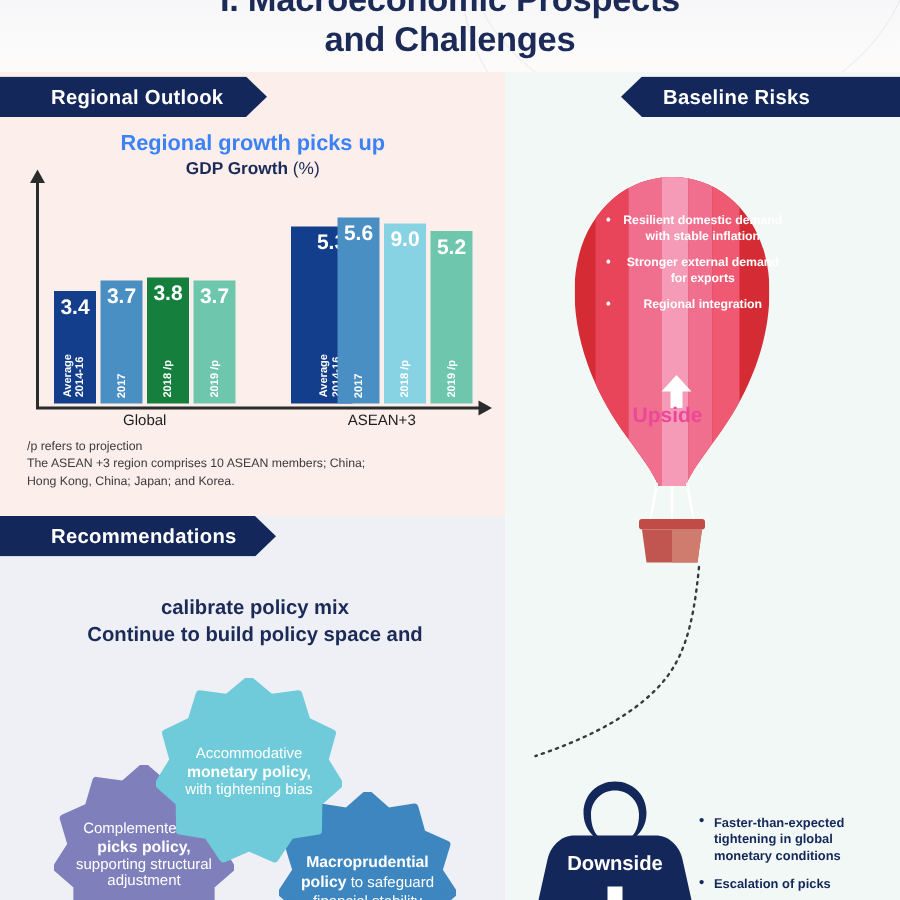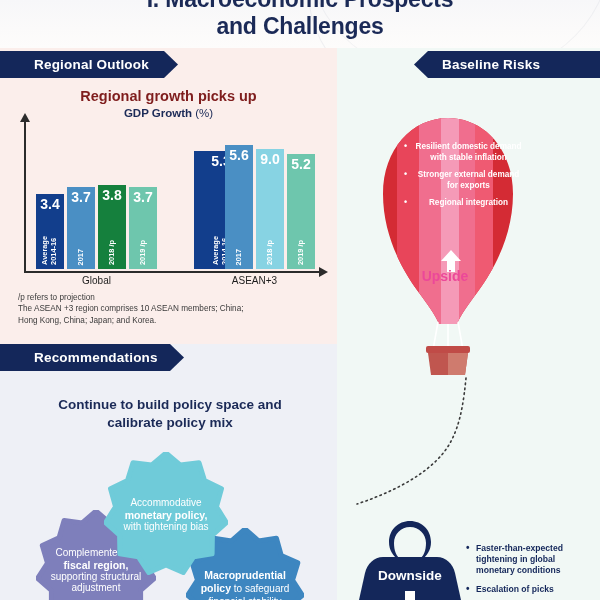--- a/index.html
+++ b/index.html
@@ -32,21 +32,21 @@
   .banner .txt{color:#fff;font-size:13.5px;font-weight:600;letter-spacing:.2px;}
   .banner-left{left:0;top:51px;width:178px;padding-left:34px;
     clip-path:polygon(0 0, 164px 0, 178px 50%, 164px 100%, 0 100%);}
   .banner-rec{left:0;top:344px;width:184px;padding-left:34px;
     clip-path:polygon(0 0, 170px 0, 184px 50%, 170px 100%, 0 100%);}
   .banner-right{left:414px;top:51px;width:186px;padding-left:28px;
     clip-path:polygon(14px 0, 186px 0, 186px 100%, 14px 100%, 0 50%);}
 
   
   .chart-title{position:absolute;left:0;top:88px;width:337px;text-align:center;
-    color:#7f1d1d;font-weight:bold;font-size:14.5px;}
+    color:#3b82f6;font-weight:bold;font-size:14.5px;}
   .chart-sub{position:absolute;left:0;top:107px;width:337px;text-align:center;
     color:#1b2a57;font-weight:bold;font-size:11.5px;}
   .chart-sub .unit{font-weight:normal;}
 
   .plot{position:absolute;left:18px;top:120px;width:312px;height:158px;}
   .axis-y{position:absolute;left:6px;top:0;width:1.6px;height:152px;background:#2b2b2b;}
   .axis-y:after{content:"";position:absolute;left:-4px;top:-7px;border-left:5px solid transparent;
     border-right:5px solid transparent;border-bottom:9px solid #2b2b2b;}
   .axis-x{position:absolute;left:6px;top:151px;width:296px;height:1.6px;background:#2b2b2b;}
   .axis-x:after{content:"";position:absolute;right:-8px;top:-4px;border-top:5px solid transparent;
@@ -174,41 +174,41 @@
       </div>
   </div>
 
   <div class="note">
     <div>/p refers to projection</div>
     <div>The ASEAN +3 region comprises  10 ASEAN members; China;</div>
     <div>Hong Kong, China; Japan; and Korea.</div>
   </div>
 
   <div class="rec-title">
+    <div>calibrate policy mix</div>
     <div>Continue to build policy space and</div>
-    <div>calibrate policy mix</div>
   </div>
   <div id="gears">
       <div class="gear" style="left: 104px; top: 452px; width: 124px; height: 124px; z-index: 3;">
         <svg width="124" height="124" viewBox="0 0 124 124">
           <path d="M62.0,1.0 L76.4,13.1 L95.0,10.7 L100.5,28.6 L117.5,36.7 L112.5,54.7 L122.4,70.7 L108.4,83.2 L108.1,101.9 L89.6,104.9 L79.2,120.5 L62.0,113.0 L44.8,120.5 L34.4,104.9 L15.9,101.9 L15.6,83.2 L1.6,70.7 L11.5,54.7 L6.5,36.7 L23.5,28.6 L29.0,10.7 L47.6,13.1 Z" fill="#6fcbd9" stroke-linejoin="round" stroke="#6fcbd9" stroke-width="5"></path>
         </svg>
         <div class="lbl">
           <div class="sm">Accommodative</div>
           <div><b>monetary policy,</b></div>
           <div class="sm">with tightening bias</div>
         </div>
       </div>
       <div class="gear" style="left: 36px; top: 510px; width: 120px; height: 120px; z-index: 2;">
         <svg width="120" height="120" viewBox="0 0 120 120">
           <path d="M60.0,1.0 L73.8,13.0 L91.9,10.4 L97.0,27.9 L113.7,35.5 L108.5,53.0 L118.4,68.4 L104.6,80.4 L104.6,98.6 L86.5,101.2 L76.6,116.6 L60.0,109.0 L43.4,116.6 L33.5,101.2 L15.4,98.6 L15.4,80.4 L1.6,68.4 L11.5,53.0 L6.3,35.5 L23.0,27.9 L28.1,10.4 L46.2,13.0 Z" fill="#7e7fbb" stroke-linejoin="round" stroke="#7e7fbb" stroke-width="5"></path>
         </svg>
         <div class="lbl">
           <div class="sm">Complemented by</div>
-          <div><b>fiscal region,</b></div>
+          <div><b>picks policy,</b></div>
           <div class="sm">supporting structural adjustment</div>
         </div>
       </div>
       <div class="gear" style="left: 186px; top: 528px; width: 118px; height: 118px; z-index: 2;">
         <svg width="118" height="118" viewBox="0 0 118 118">
           <path d="M59.0,1.0 L72.5,12.9 L90.4,10.2 L95.3,27.6 L111.8,34.9 L106.5,52.2 L116.4,67.3 L102.7,78.9 L102.8,97.0 L85.0,99.4 L75.3,114.7 L59.0,107.0 L42.7,114.7 L33.0,99.4 L15.2,97.0 L15.3,78.9 L1.6,67.3 L11.5,52.2 L6.2,34.9 L22.7,27.6 L27.6,10.2 L45.5,12.9 Z" fill="#3d86c0" stroke-linejoin="round" stroke="#3d86c0" stroke-width="5"></path>
         </svg>
         <div class="lbl">
           <div><b>Macroprudential policy</b><span class="sm"> to safeguard financial stability</span></div>
         </div>

